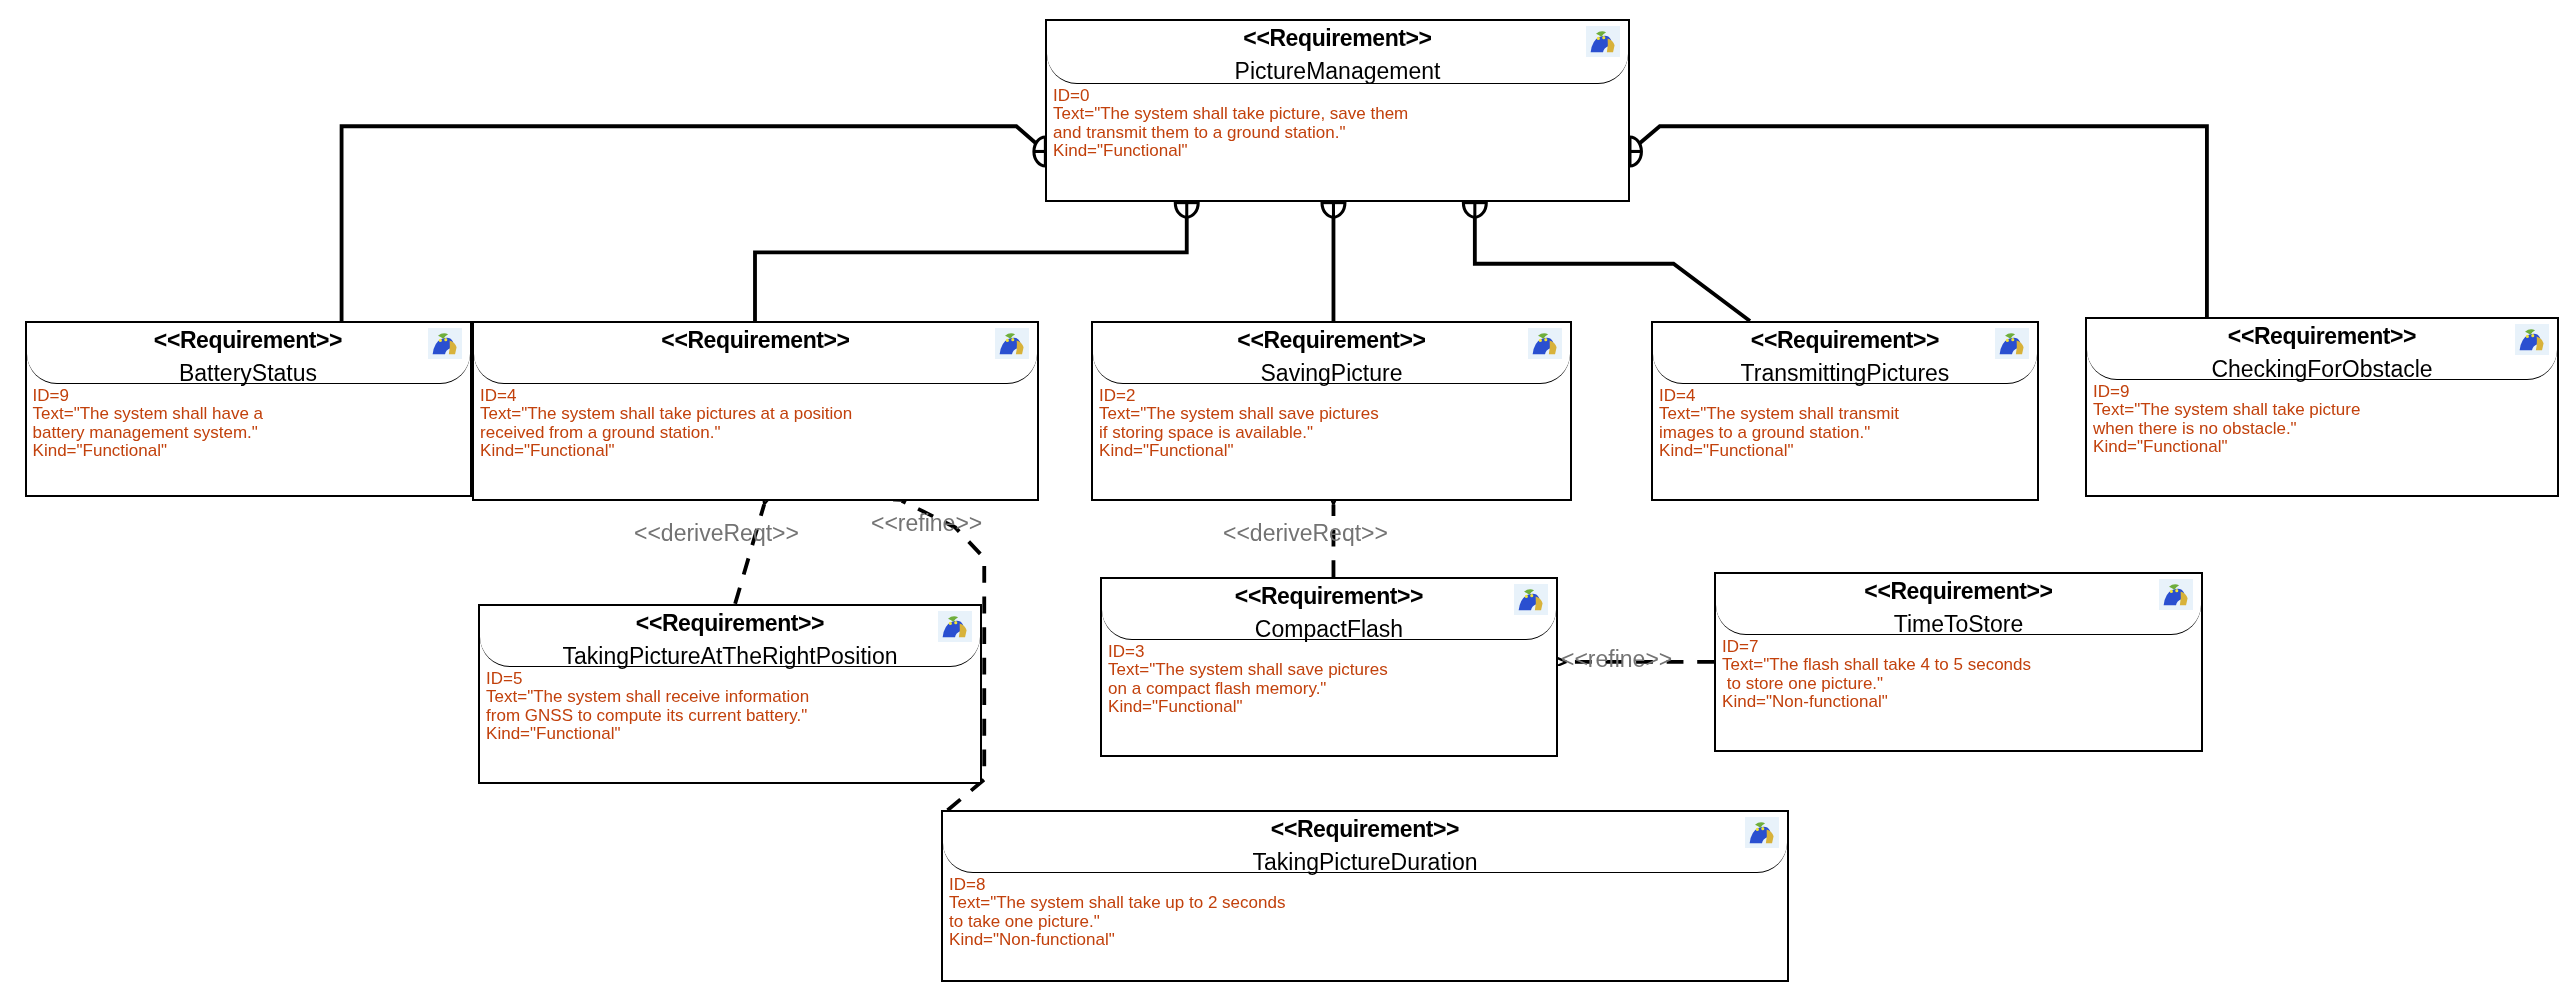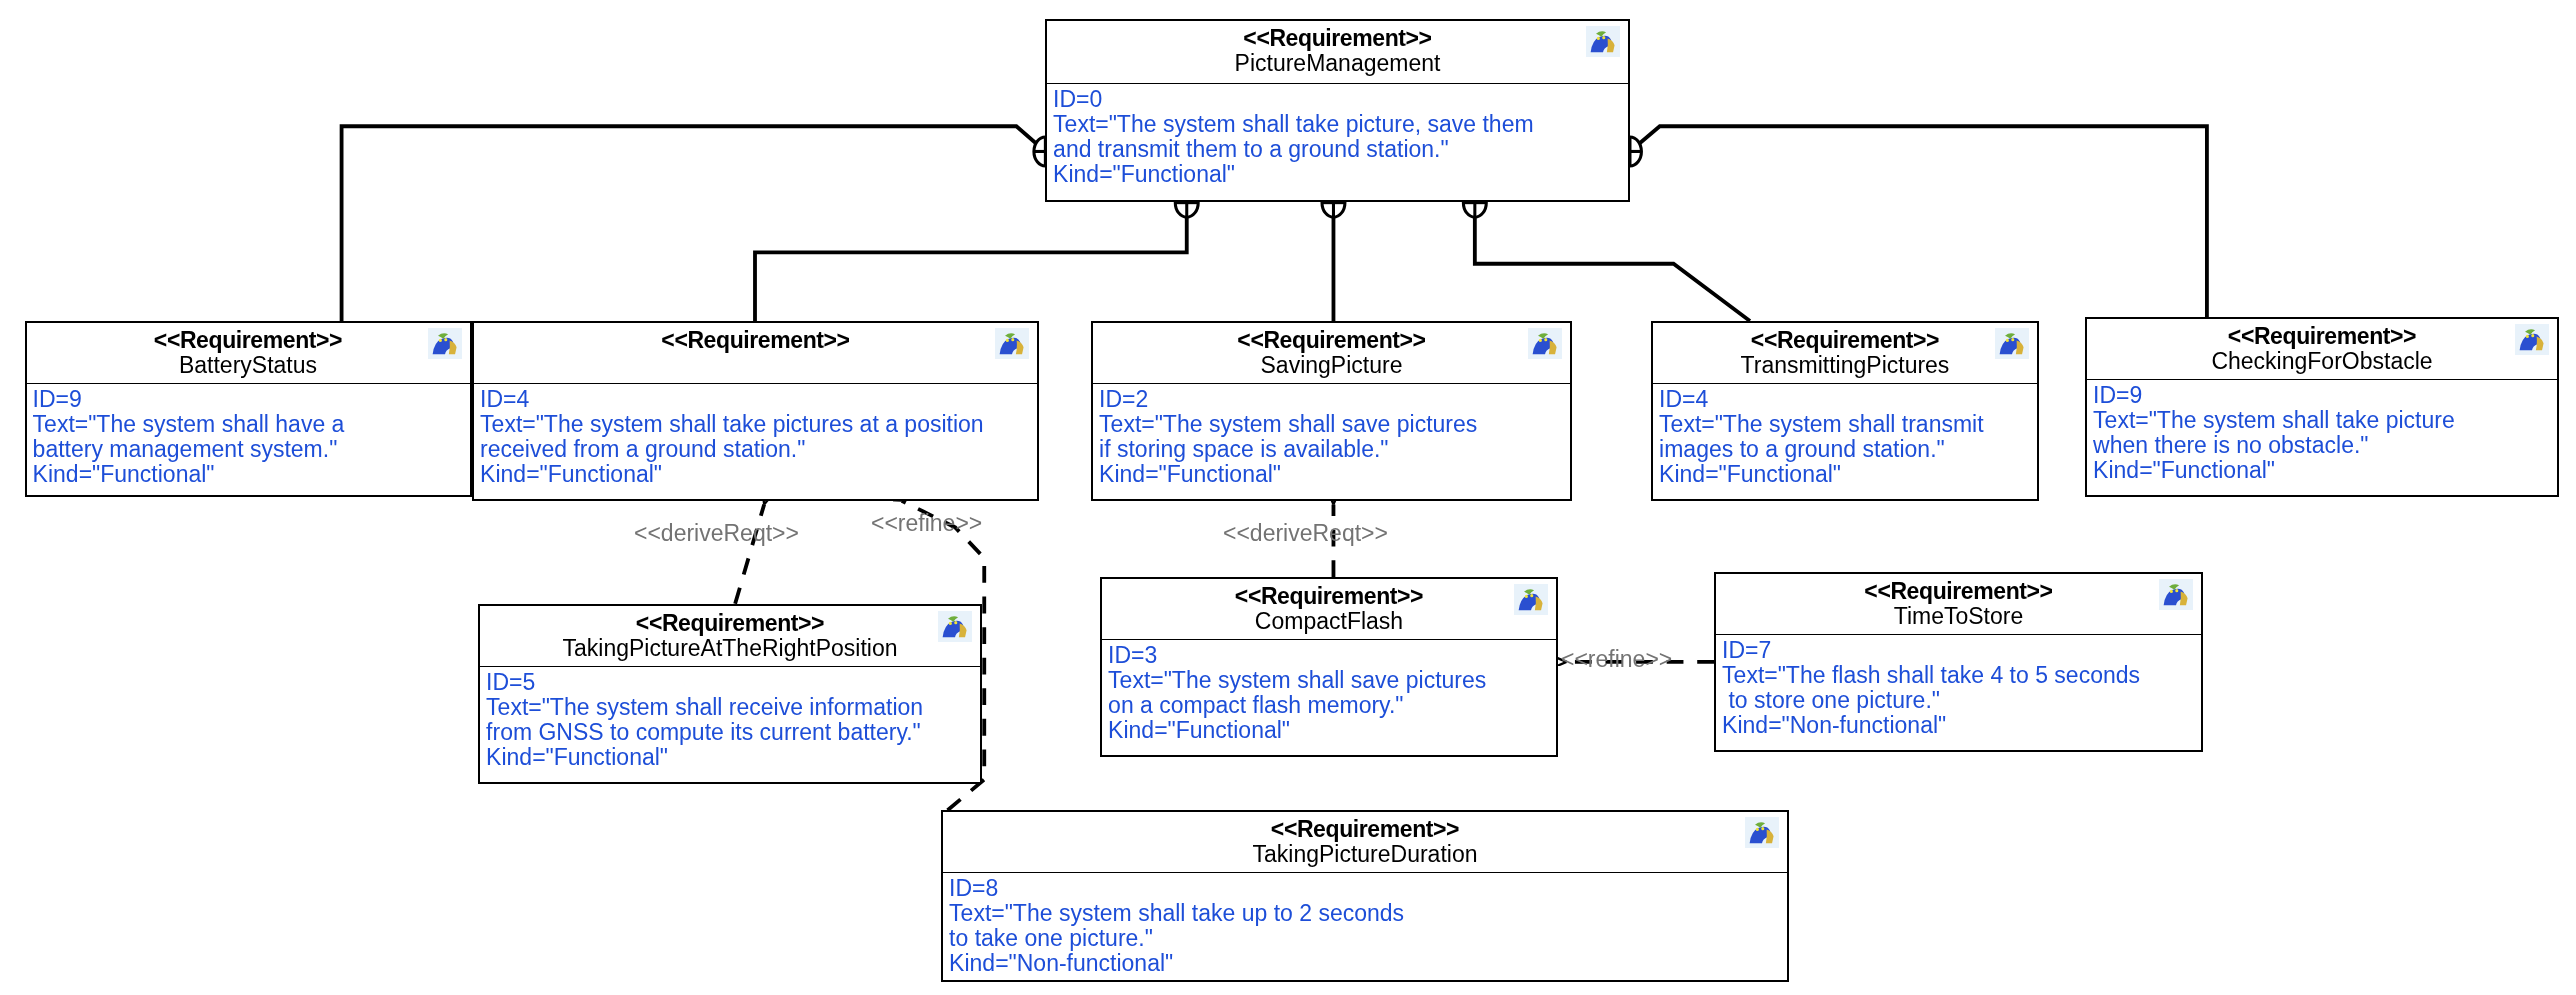--- a/index.html
+++ b/index.html
@@ -34,42 +34,44 @@
     border: 2.3px solid #000000;
     box-sizing: border-box;
     z-index: 5;
   }
   .req-head {
     position: relative;
     border-bottom: 1.5px solid #000000;
     padding: 4.6px 0 6.1px 0;
     text-align: center;
     box-sizing: border-box;
+    border-radius: 30px;
   }
   .req-stereotype {
     font-size: 23px;
     font-weight: bold;
     line-height: 1.12;
     letter-spacing: -0.4px;
     color: #000000;
   }
   .req-name {
     font-size: 23px;
     font-weight: normal;
     line-height: 1.12;
     color: #000000;
+    margin-top: 8px;
   }
   .req-body {
     padding: 3.1px 4.6px 6.1px 6.1px;
     box-sizing: border-box;
   }
   .req-line {
-    font-size: 23px;
+    font-size: 17px;
     line-height: 1.08;
-    color: #1d4ed8;
+    color: #c2410c;
     white-space: pre;
   }
   .req-icon {
     position: absolute;
     right: 7.6px;
     top: 4.6px;
     width: 34px;
     height: 31px;
     background: #e8f2fa;
     overflow: hidden;

